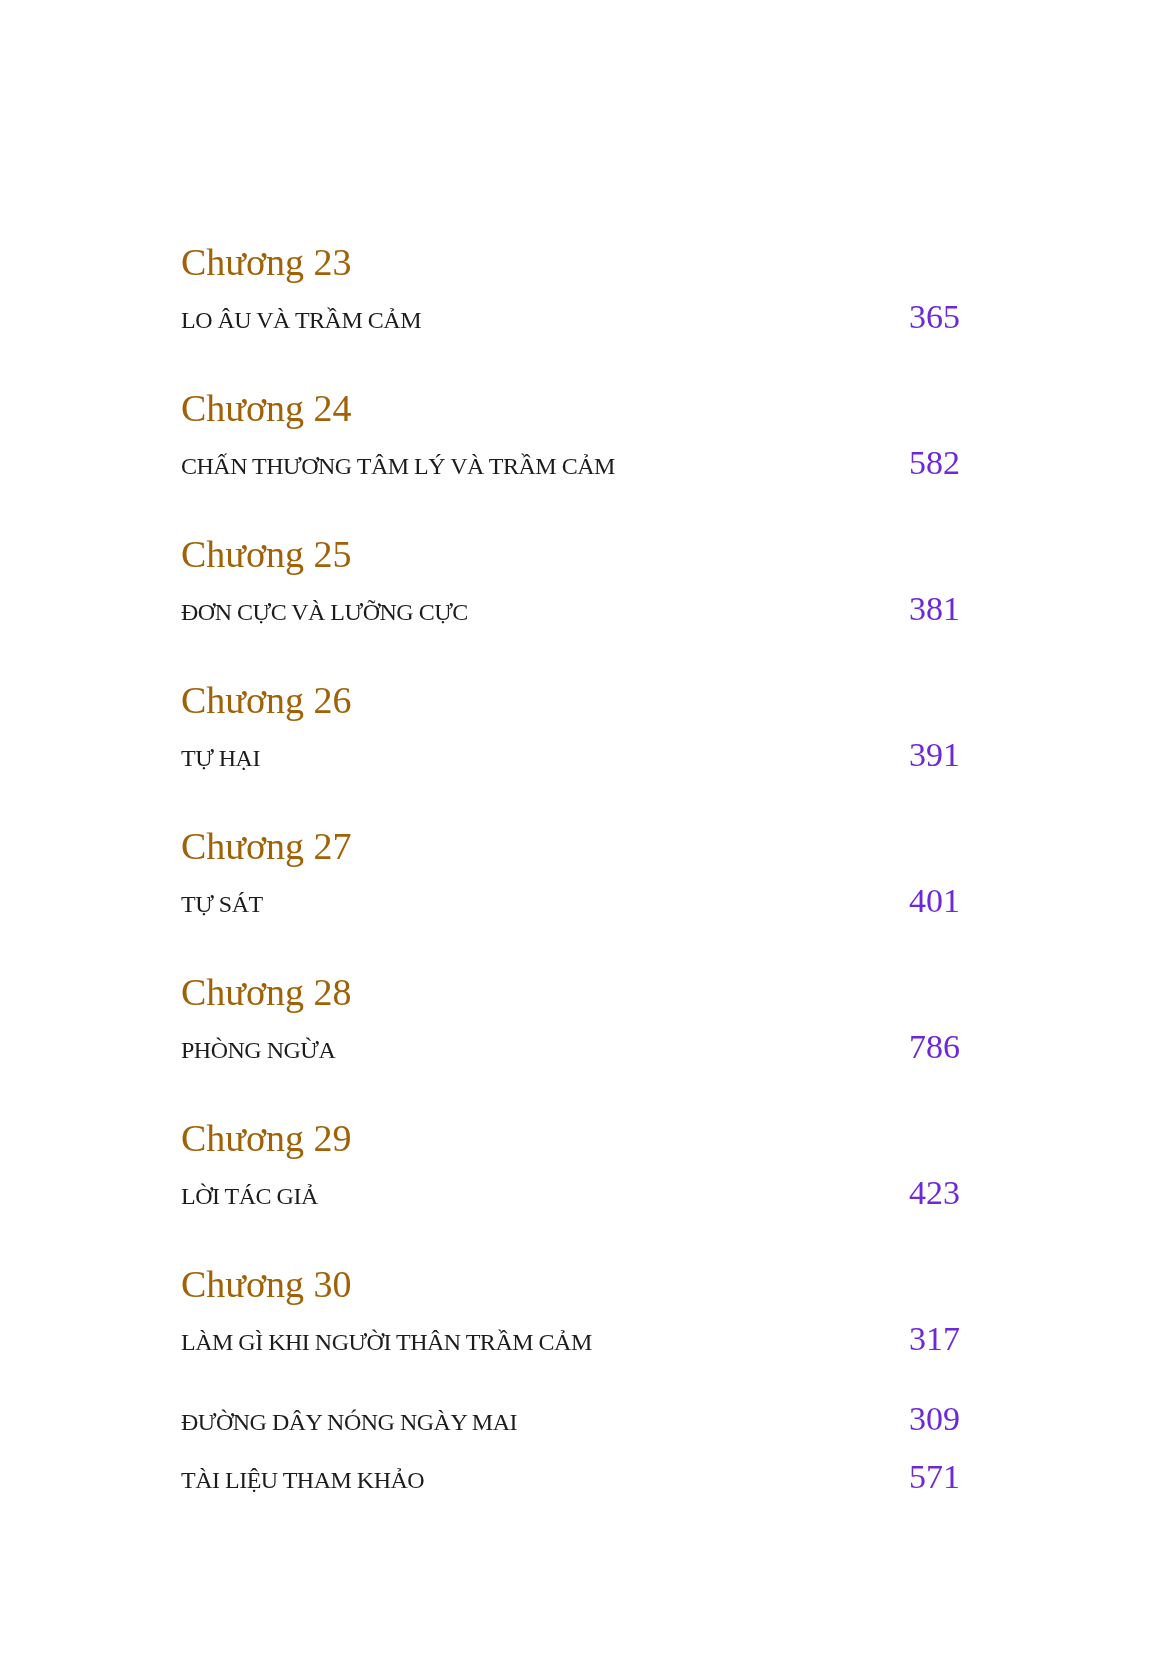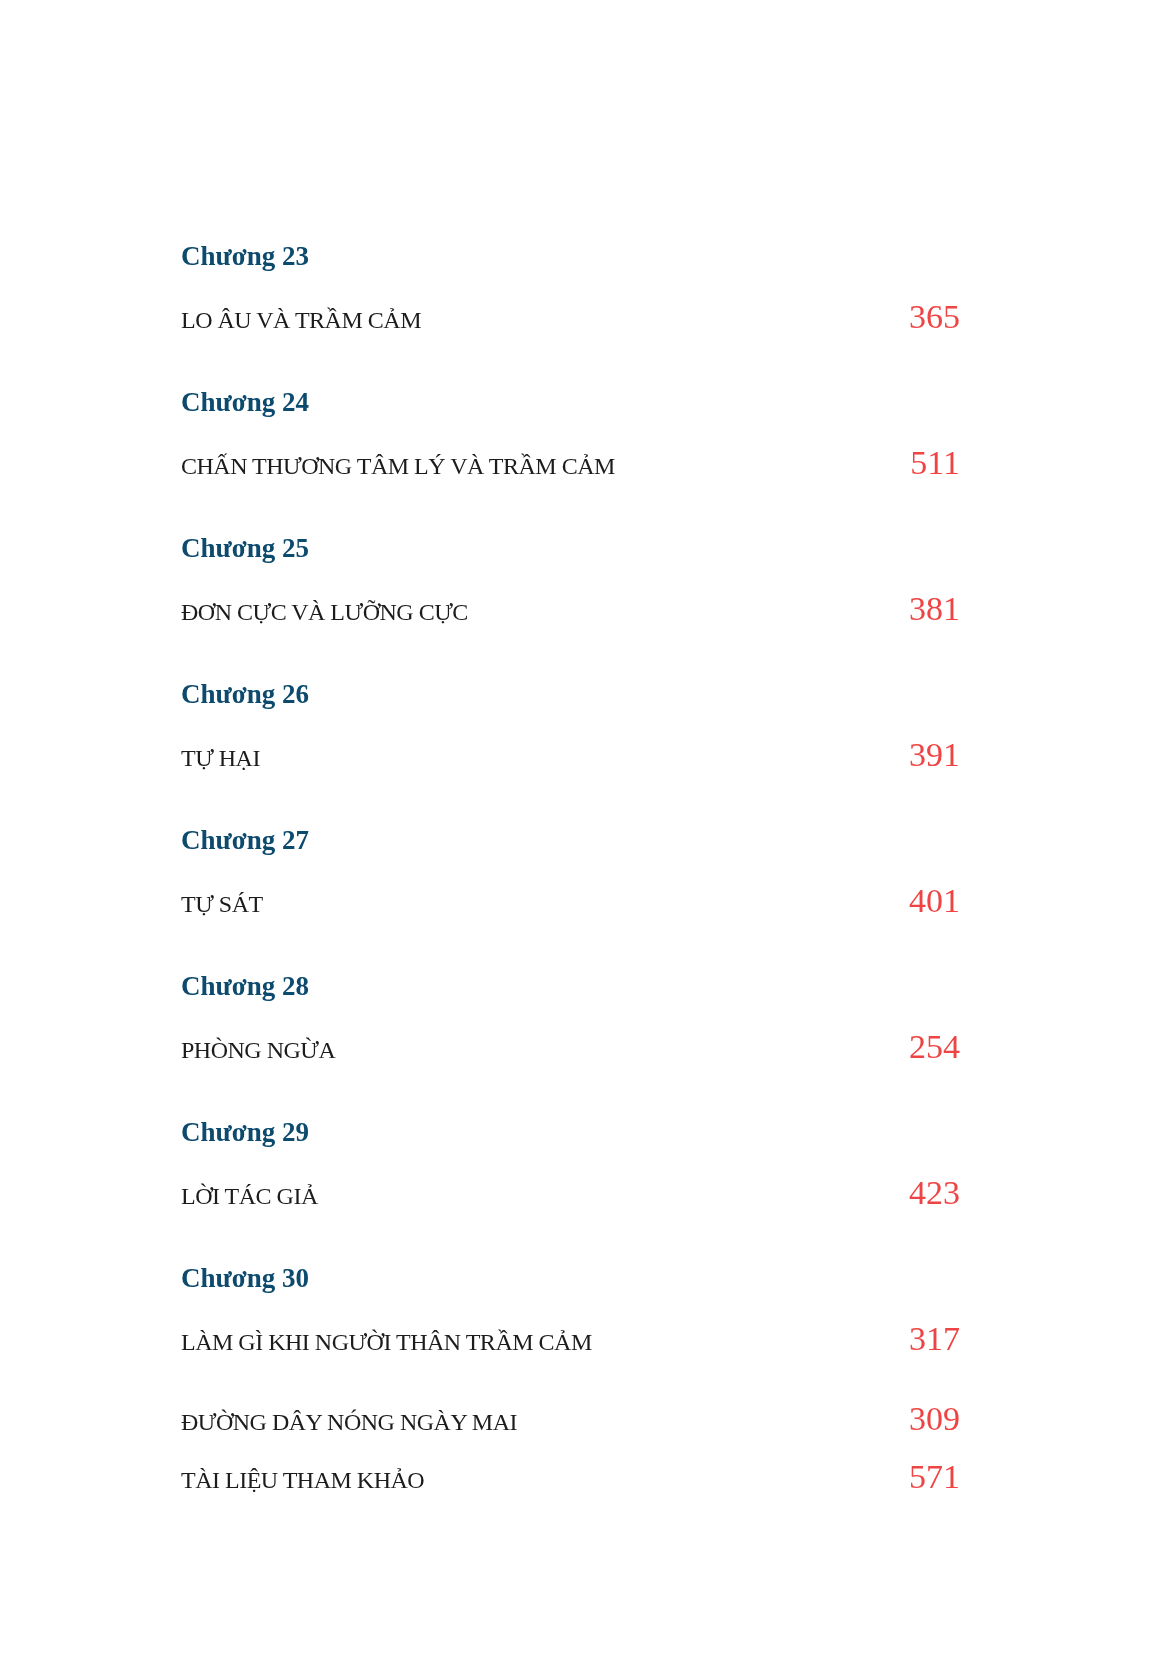--- a/index.html
+++ b/index.html
@@ -23,64 +23,63 @@
   .content {
     position: absolute;
     left: 181px;
     top: 0;
     width: 779px;
     height: 100%;
   }
   .chapter-label {
     position: absolute;
     left: 0;
-    font-size: 27px;
+    font-size: 38px;
     line-height: 1;
     white-space: nowrap;
-    color: #0c4a6e;
-    font-weight: bold;
+    color: #a16207;
   }
   .toc-row {
     position: absolute;
     left: 0;
     right: 0;
     display: flex;
     justify-content: space-between;
     align-items: baseline;
   }
   .toc-title {
     font-size: 24px;
     line-height: 1;
     letter-spacing: -0.5px;
     white-space: nowrap;
     color: #1c1c1c;
   }
   .toc-page-num {
     font-size: 34px;
     line-height: 1;
-    color: #ef4444;
+    color: #6d28d9;
     padding-left: 20px;
   }
 </style>
 </head>
 <body>
 
 <div class="page">
   <div class="content">
 
     <div class="chapter-label" style="top:243px">Chương 23</div>
     <div class="toc-row" style="top:300px">
       <span class="toc-title">LO ÂU VÀ TRẦM CẢM</span>
       <span class="toc-page-num">365</span>
     </div>
 
     <div class="chapter-label" style="top:389px">Chương 24</div>
     <div class="toc-row" style="top:446px">
       <span class="toc-title">CHẤN THƯƠNG TÂM LÝ VÀ TRẦM CẢM</span>
-      <span class="toc-page-num">511</span>
+      <span class="toc-page-num">582</span>
     </div>
 
     <div class="chapter-label" style="top:535px">Chương 25</div>
     <div class="toc-row" style="top:592px">
       <span class="toc-title">ĐƠN CỰC VÀ LƯỠNG CỰC</span>
       <span class="toc-page-num">381</span>
     </div>
 
     <div class="chapter-label" style="top:681px">Chương 26</div>
     <div class="toc-row" style="top:738px">
@@ -90,21 +89,21 @@
 
     <div class="chapter-label" style="top:827px">Chương 27</div>
     <div class="toc-row" style="top:884px">
       <span class="toc-title">TỰ SÁT</span>
       <span class="toc-page-num">401</span>
     </div>
 
     <div class="chapter-label" style="top:973px">Chương 28</div>
     <div class="toc-row" style="top:1030px">
       <span class="toc-title">PHÒNG NGỪA</span>
-      <span class="toc-page-num">254</span>
+      <span class="toc-page-num">786</span>
     </div>
 
     <div class="chapter-label" style="top:1119px">Chương 29</div>
     <div class="toc-row" style="top:1176px">
       <span class="toc-title">LỜI TÁC GIẢ</span>
       <span class="toc-page-num">423</span>
     </div>
 
     <div class="chapter-label" style="top:1265px">Chương 30</div>
     <div class="toc-row" style="top:1322px">

